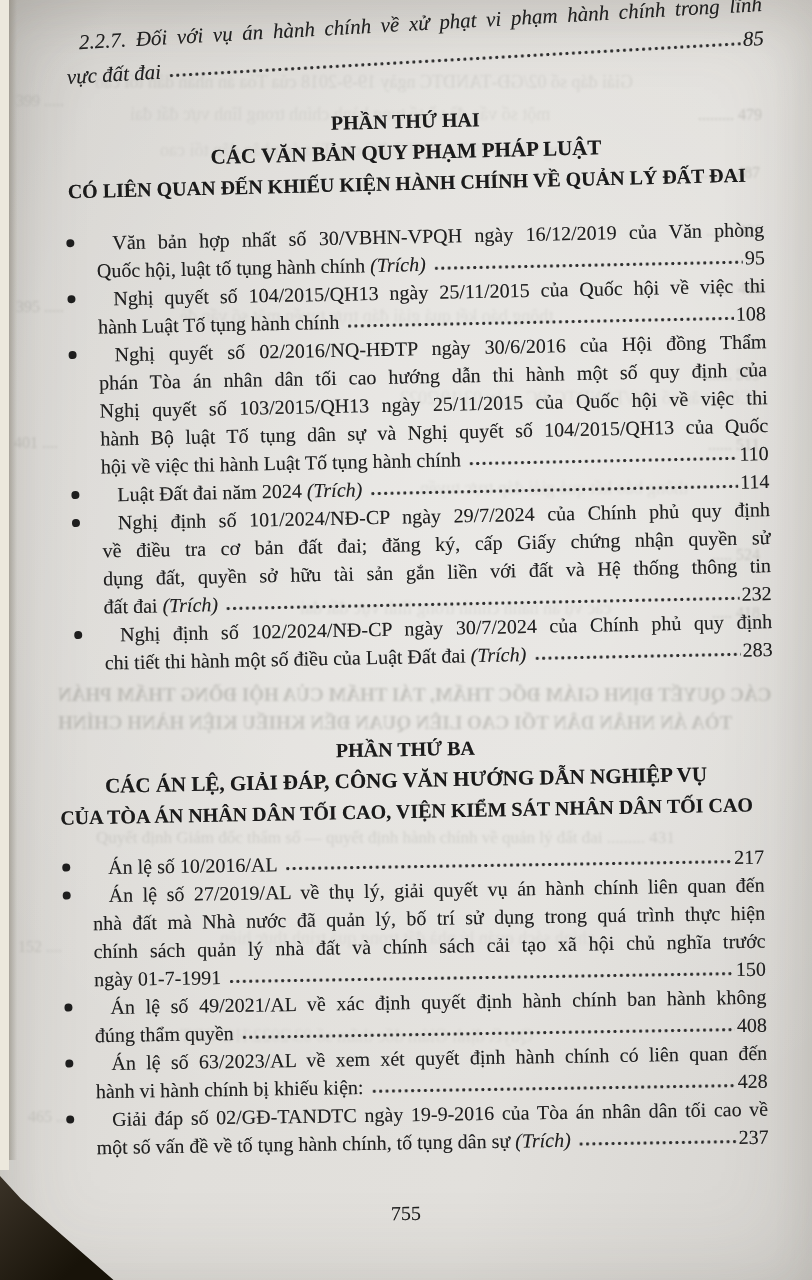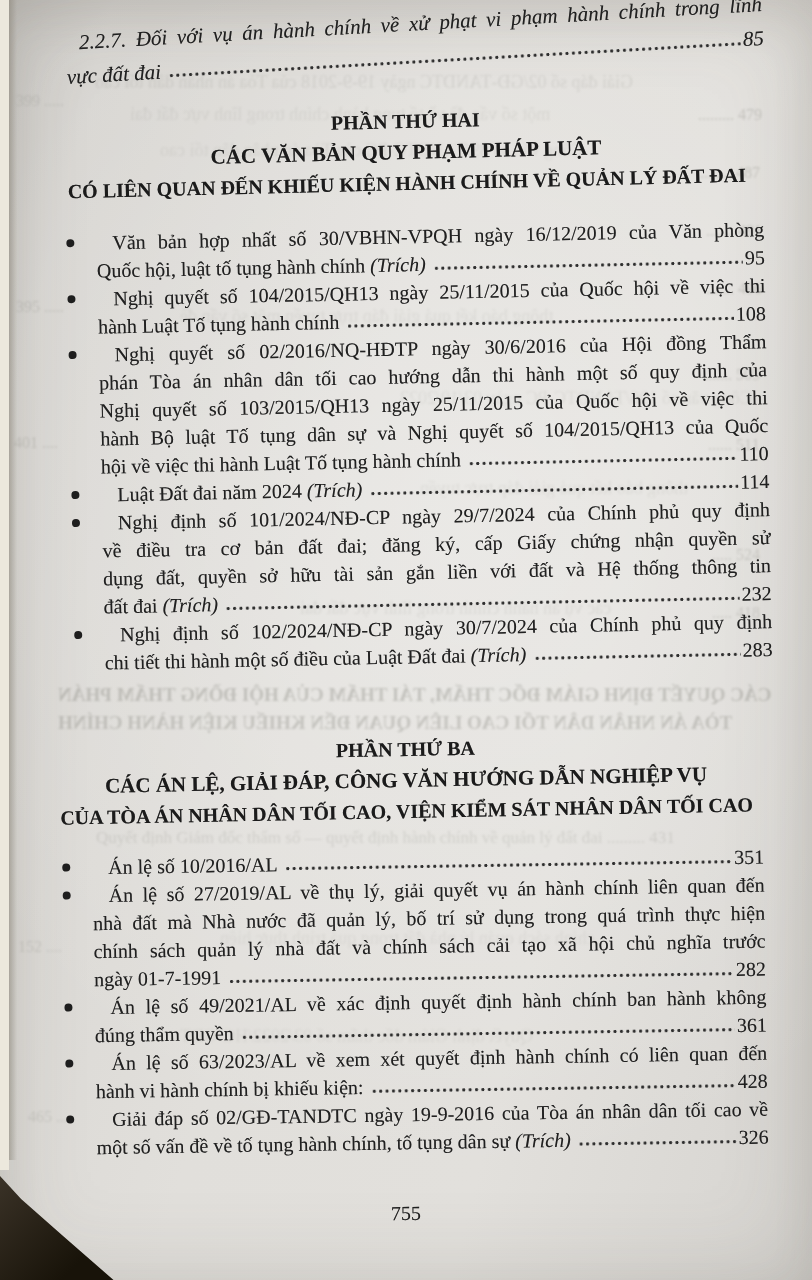--- a/index.html
+++ b/index.html
@@ -179,59 +179,59 @@
       <div class="hl hl2">CÁC ÁN LỆ, GIẢI ĐÁP, CÔNG VĂN HƯỚNG DẪN NGHIỆP VỤ</div>
       <div class="hl hl3">CỦA TÒA ÁN NHÂN DÂN TỐI CAO, VIỆN KIỂM SÁT NHÂN DÂN TỐI CAO</div>
     </div>
 
     <div class="entries" id="entries3">
         <div class="entry">
           <span class="bullet"></span>
           <div class="line first last">
             <span class="t">Án lệ số 10/2016/AL</span>
             <span class="dots"></span>
-            <span class="pg">351</span>
+            <span class="pg">217</span>
           </div>
         </div>
         <div class="entry">
           <span class="bullet"></span>
           <div class="line first">Án lệ số 27/2019/AL về thụ lý, giải quyết vụ án hành chính liên quan đến</div>
           <div class="line">nhà đất mà Nhà nước đã quản lý, bố trí sử dụng trong quá trình thực hiện</div>
           <div class="line">chính sách quản lý nhà đất và chính sách cải tạo xã hội chủ nghĩa trước</div>
           <div class="line last">
             <span class="t">ngày 01-7-1991</span>
             <span class="dots"></span>
-            <span class="pg">282</span>
+            <span class="pg">150</span>
           </div>
         </div>
         <div class="entry">
           <span class="bullet"></span>
           <div class="line first">Án lệ số 49/2021/AL về xác định quyết định hành chính ban hành không</div>
           <div class="line last">
             <span class="t">đúng thẩm quyền</span>
             <span class="dots"></span>
-            <span class="pg">361</span>
+            <span class="pg">408</span>
           </div>
         </div>
         <div class="entry">
           <span class="bullet"></span>
           <div class="line first">Án lệ số 63/2023/AL về xem xét quyết định hành chính có liên quan đến</div>
           <div class="line last">
             <span class="t">hành vi hành chính bị khiếu kiện:</span>
             <span class="dots"></span>
             <span class="pg">428</span>
           </div>
         </div>
         <div class="entry">
           <span class="bullet"></span>
           <div class="line first">Giải đáp số 02/GĐ-TANDTC ngày 19-9-2016 của Tòa án nhân dân tối cao về</div>
           <div class="line last">
             <span class="t">một số vấn đề về tố tụng hành chính, tố tụng dân sự <i>(Trích)</i></span>
             <span class="dots"></span>
-            <span class="pg">326</span>
+            <span class="pg">237</span>
           </div>
         </div>
       </div>
 
     <div class="footer">755</div>
   </div>
 
   <div class="desk-corner"></div>
 </div>
 

